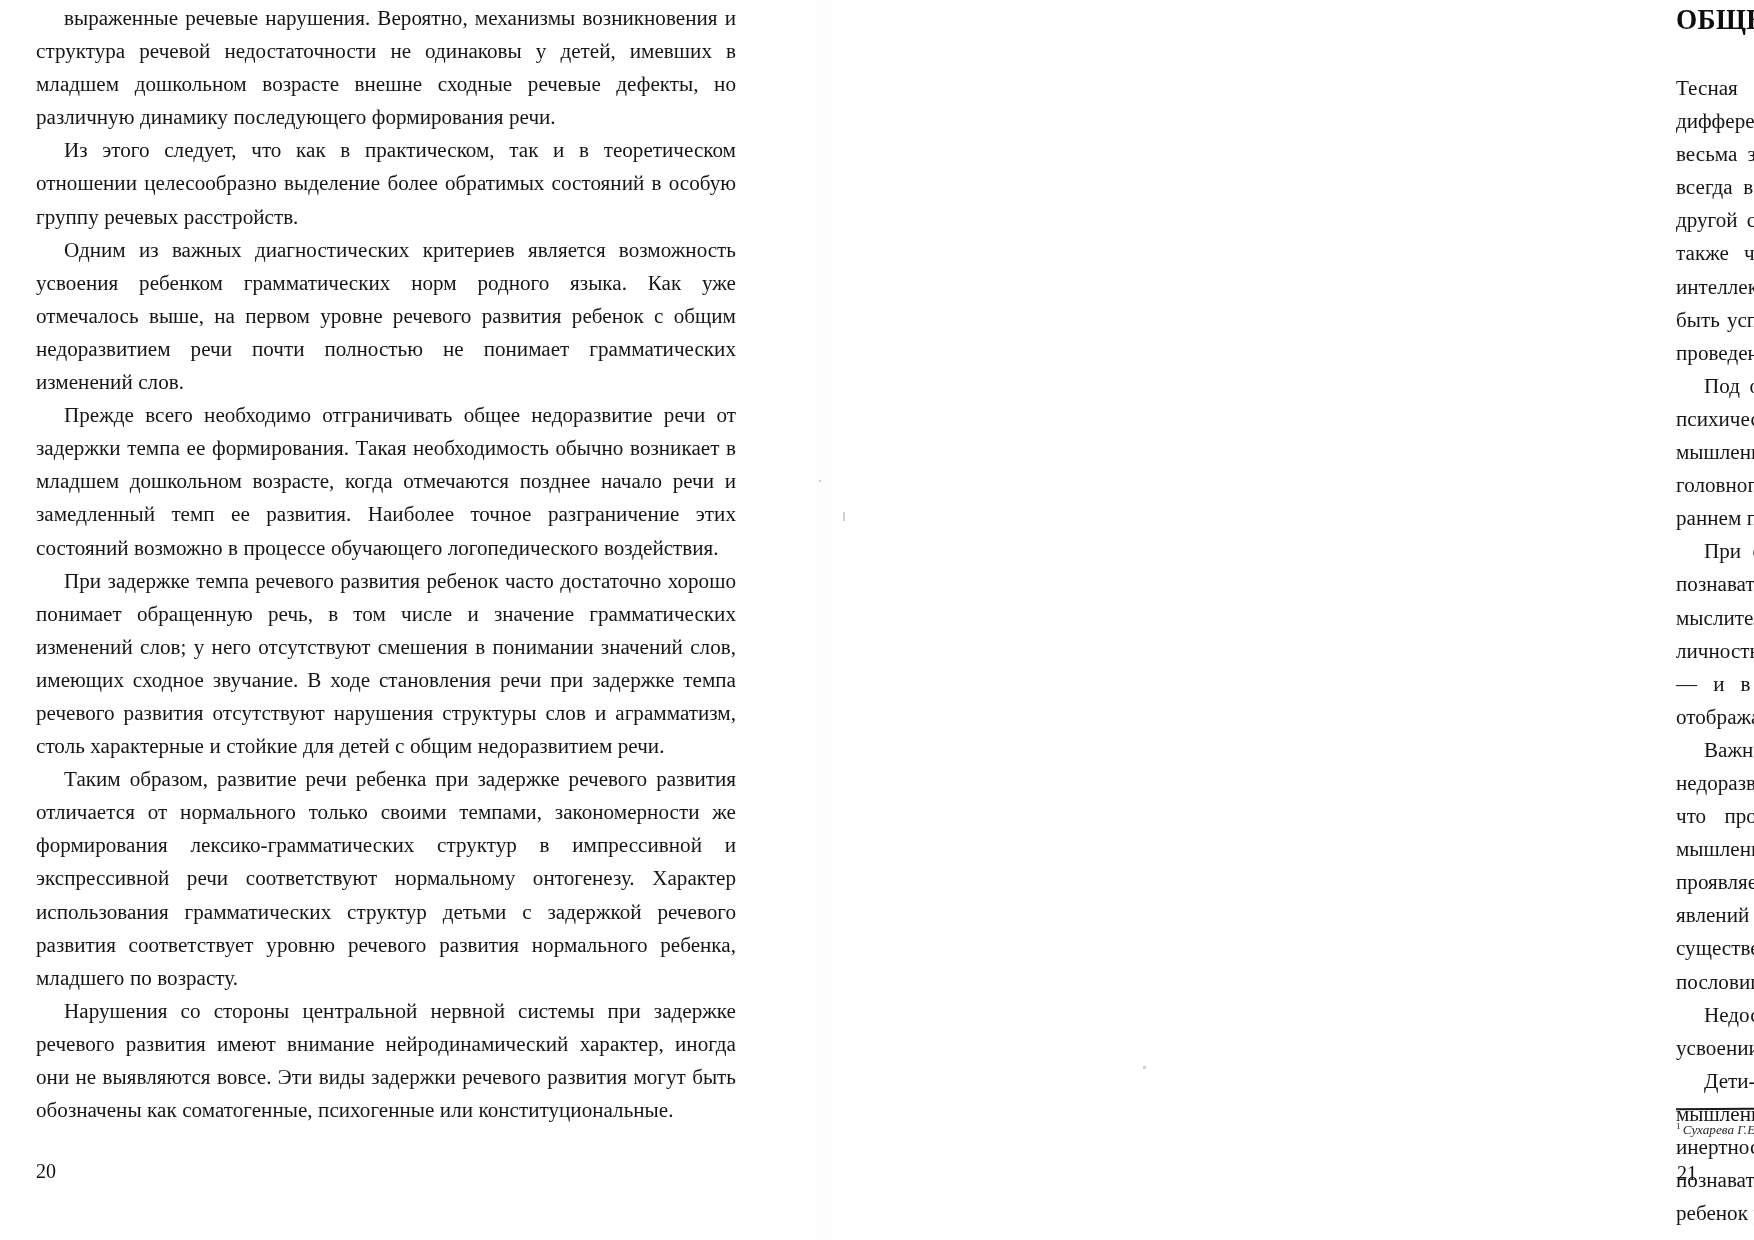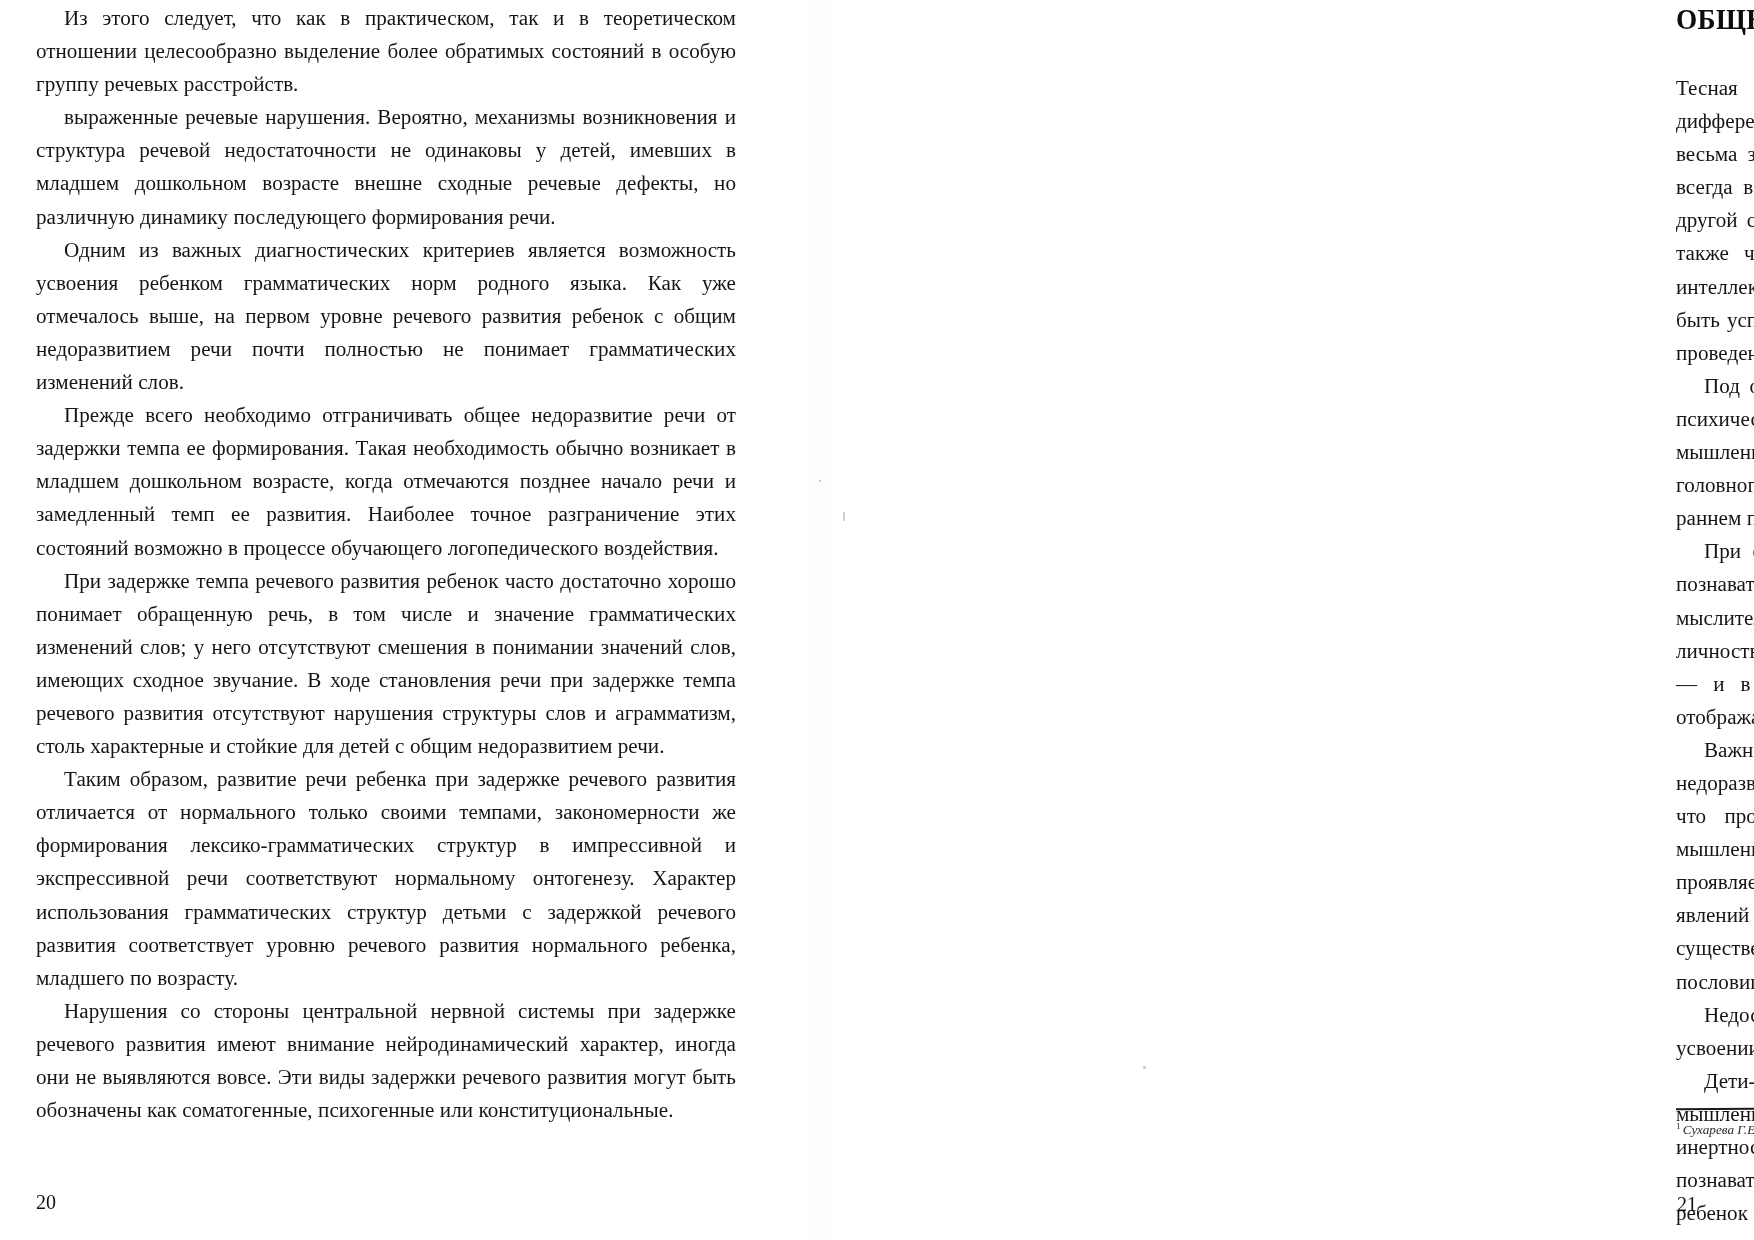--- a/index.html
+++ b/index.html
@@ -108,21 +108,20 @@
   }
   .footnote-text i { font-style: italic; }
 
   
   .folio {
     position: absolute;
     font-size: 20px;
     line-height: 20px;
     color: #111;
     text-indent: 0;
-    margin-top: 31px;
   }
   .folio-left  { left: 36px;  top: 1161px; }
   .folio-right { right: 57px; top: 1163px; }
 
   
   .gutter {
     position: absolute;
     left: 806px;
     top: 0;
     width: 34px;
@@ -136,22 +135,22 @@
     pointer-events: none;
   }
 </style>
 </head>
 <body>
 
 <div id="spread">
 
   <div class="page page-left">
     <div class="col col-left body-text">
+      <p>выраженные речевые нарушения. Вероятно, механизмы возникновения и структура речевой недостаточности не одинаковы у детей, имевших в младшем дошкольном возрасте внешне сходные речевые дефекты, но различную динамику последующего формирования речи.</p>
       <p>Из этого следует, что как в практическом, так и в теоретическом отношении целесообразно выделение более обратимых состояний в особую группу речевых расстройств.</p>
-      <p>выраженные речевые нарушения. Вероятно, механизмы возникновения и структура речевой недостаточности не одинаковы у детей, имевших в младшем дошкольном возрасте внешне сходные речевые дефекты, но различную динамику последующего формирования речи.</p>
       <p>Одним из важных диагностических критериев является возможность усвоения ребенком грамматических норм родного языка. Как уже отмечалось выше, на первом уровне речевого развития ребенок с общим недоразвитием речи почти полностью не понимает грамматических изменений слов.</p>
       <p>Прежде всего необходимо отграничивать общее недоразвитие речи от задержки темпа ее формирования. Такая необходимость обычно возникает в младшем дошкольном возрасте, когда отмечаются позднее начало речи и замедленный темп ее развития. Наиболее точное разграничение этих состояний возможно в процессе обучающего логопедического воздействия.</p>
       <p>При задержке темпа речевого развития ребенок часто достаточно хорошо понимает обращенную речь, в том числе и значение грамматических изменений слов; у него отсутствуют смешения в понимании значений слов, имеющих сходное звучание. В ходе становления речи при задержке темпа речевого развития отсутствуют нарушения структуры слов и аграмматизм, столь характерные и стойкие для детей с общим недоразвитием речи.</p>
       <p>Таким образом, развитие речи ребенка при задержке речевого развития отличается от нормального только своими темпами, закономерности же формирования лексико-грамматических структур в импрессивной и экспрессивной речи соответствуют нормальному онтогенезу. Характер использования грамматических структур детьми с задержкой речевого развития соответствует уровню речевого развития нормального ребенка, младшего по возрасту.</p>
       <p>Нарушения со стороны центральной нервной системы при задержке речевого развития имеют внимание нейродинамический характер, иногда они не выявляются вовсе. Эти виды задержки речевого развития могут быть обозначены как соматогенные, психогенные или конституциональные.</p>
     </div>
     <div class="folio folio-left">20</div>
   </div>
 
   <div class="page page-right">

